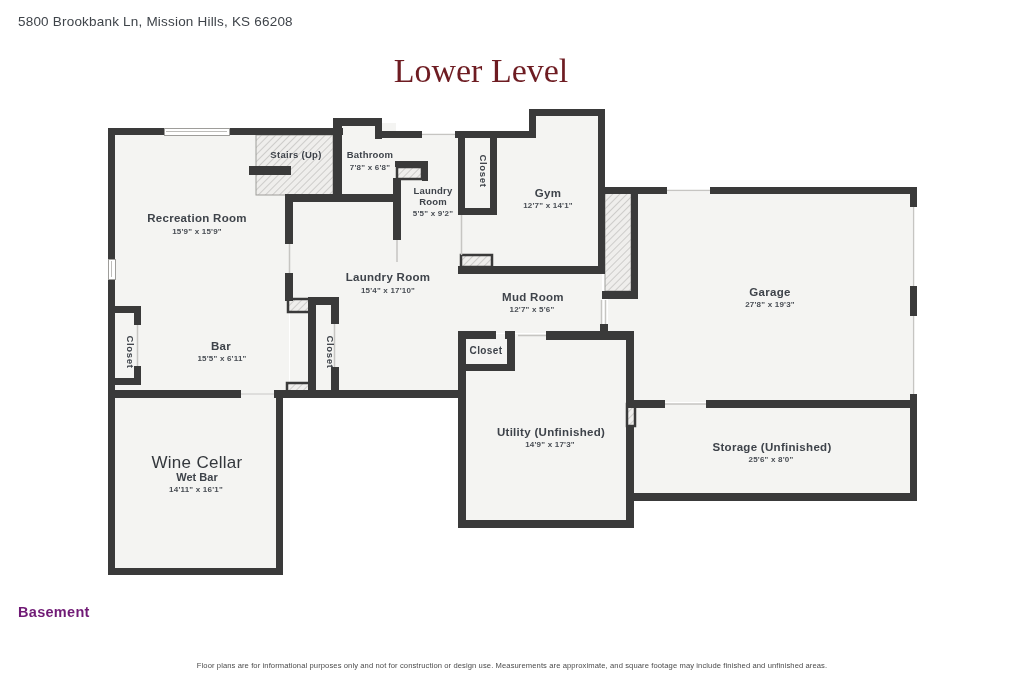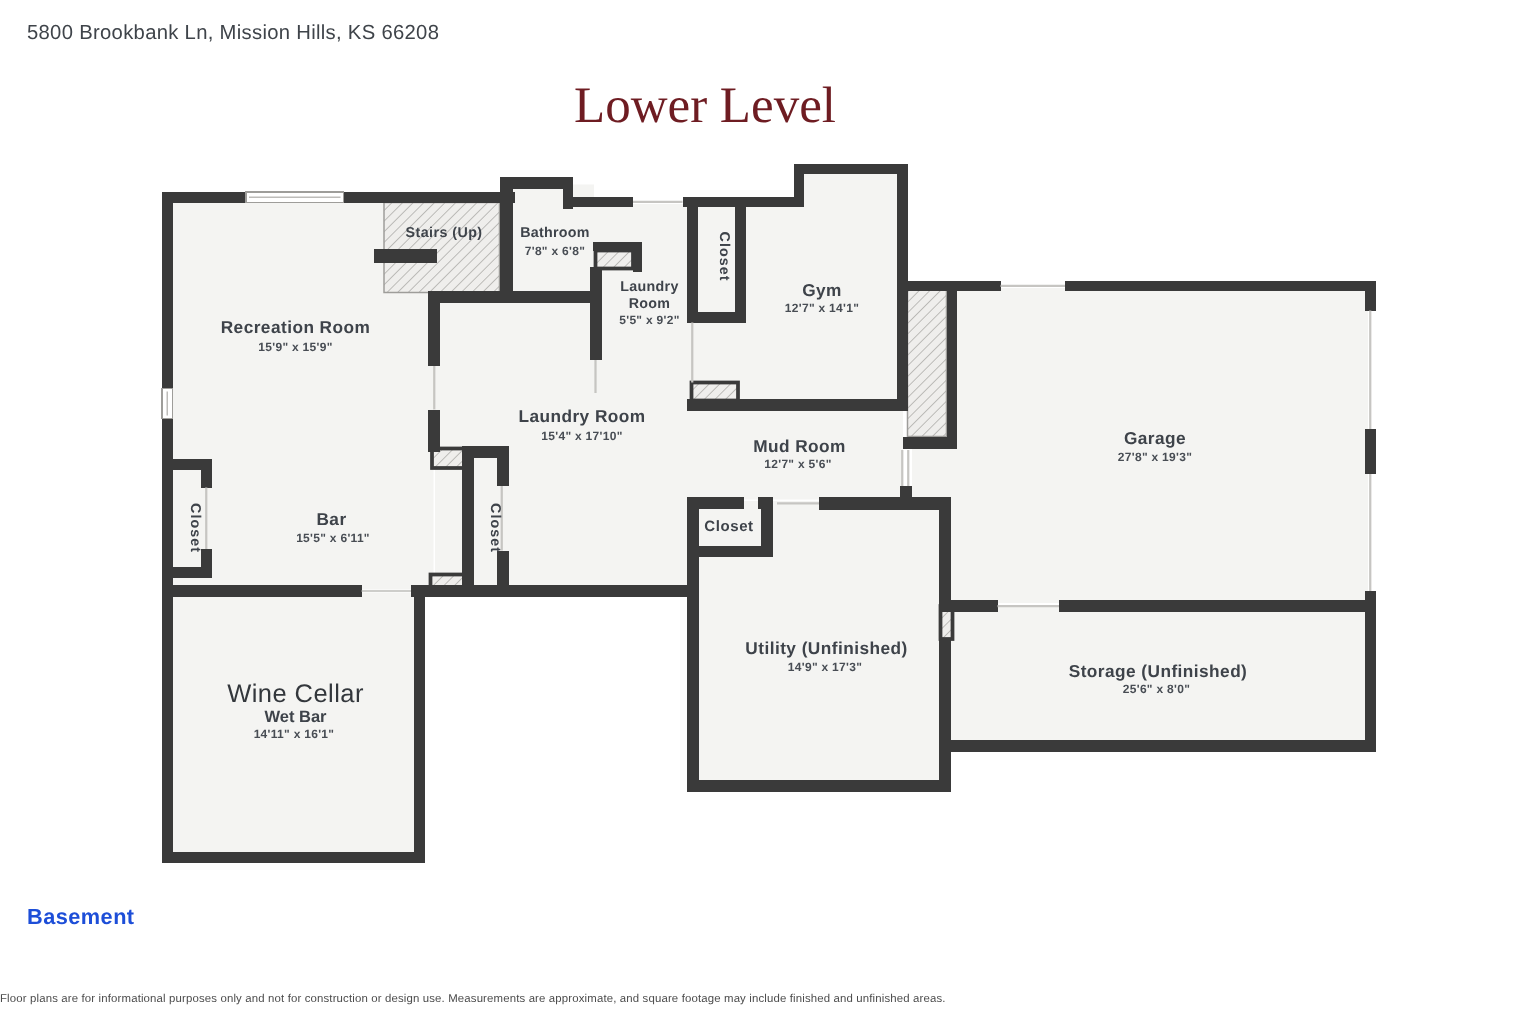--- a/index.html
+++ b/index.html
@@ -5,29 +5,29 @@
   html,body{margin:0;padding:0;}
   body{
     width:1024px;height:682px;background:#ffffff;position:relative;overflow:hidden;
     font-family:"Liberation Sans", sans-serif;
   }
   .address{
     position:absolute;left:18px;top:14px;font-size:13.5px;font-weight:400;color:#3f444a;
     letter-spacing:.2px;
   }
   .title{
-    position:absolute;left:0;top:52px;width:940px;text-align:center;
+    position:absolute;left:11px;top:52px;width:940px;text-align:center;
     font-family:"Liberation Serif", serif;font-size:34px;color:#6e1c22;
   }
   .basement{
-    position:absolute;left:18px;top:604px;font-size:14.5px;font-weight:700;color:#1d4ed8;
+    position:absolute;left:18px;top:604px;font-size:14.5px;font-weight:700;color:#701a75;
     letter-spacing:.3px;
   }
   .disclaimer{
-    position:absolute;left:0;top:661px;width:1024px;
+    position:absolute;left:0;top:661px;width:1024px;text-align:center;
     font-size:7.6px;color:#4b4b4b;letter-spacing:.1px;
   }
   svg{position:absolute;left:0;top:0;}
   svg .f{fill:#f4f4f2;}
   svg .w{fill:#3a3a3a;shape-rendering:crispEdges;}
   svg .op{stroke:#c6c5c2;stroke-width:1.5;fill:none;}
   svg .op2{stroke:#bdbcb9;stroke-width:1;fill:none;}
   svg .hatch{fill:url(#hatch);}
   svg .hb{stroke:#3a3a3a;stroke-width:2.5;}
   svg .hl{stroke:#9e9d9a;stroke-width:1;}

